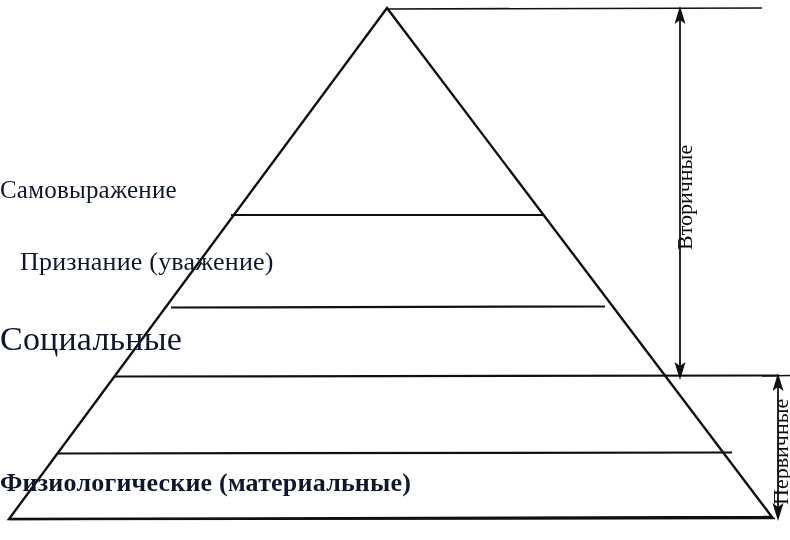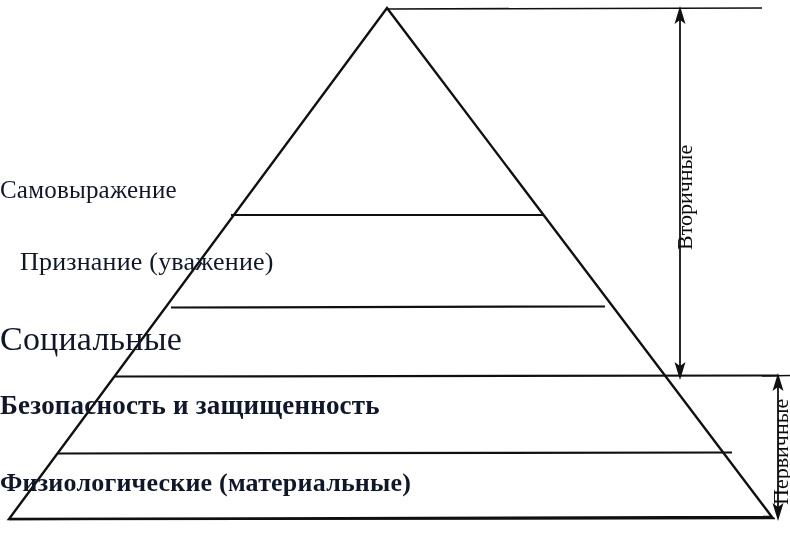--- a/index.html
+++ b/index.html
@@ -112,21 +112,20 @@
     <line class="stroke-line thin-rule" x1="762" y1="376" x2="790" y2="375.5"></line>
 
   </svg>
 
   <div class="level-label lvl-self" style="left: 0; width: 790px; top: 176px;">Самовыражение</div>
 
   <div class="level-label lvl-esteem" style="left: 0; width: 660px; top: 247px; margin-left: 20px;">Признание (уважение)</div>
 
   <div class="level-label lvl-social" style="left: 0; width: 790px; top: 320px;">Социальные</div>
 
-  <div class="level-label lvl-safety" style="left: 0; width: 790px; top: 390px;">Безопасность и защищенность</div>
 
   <div class="level-label lvl-phys" style="left: 0; width: 652px; top: 468px;">Физиологические (материальные)</div>
 
   <div class="side-label secondary" style="left: 672px; top: 250px;">Вторичные</div>
 
   <div class="side-label primary" style="left: 768px; top: 505px;">Первичные</div>
 
 </div>
 
 </body></html>

